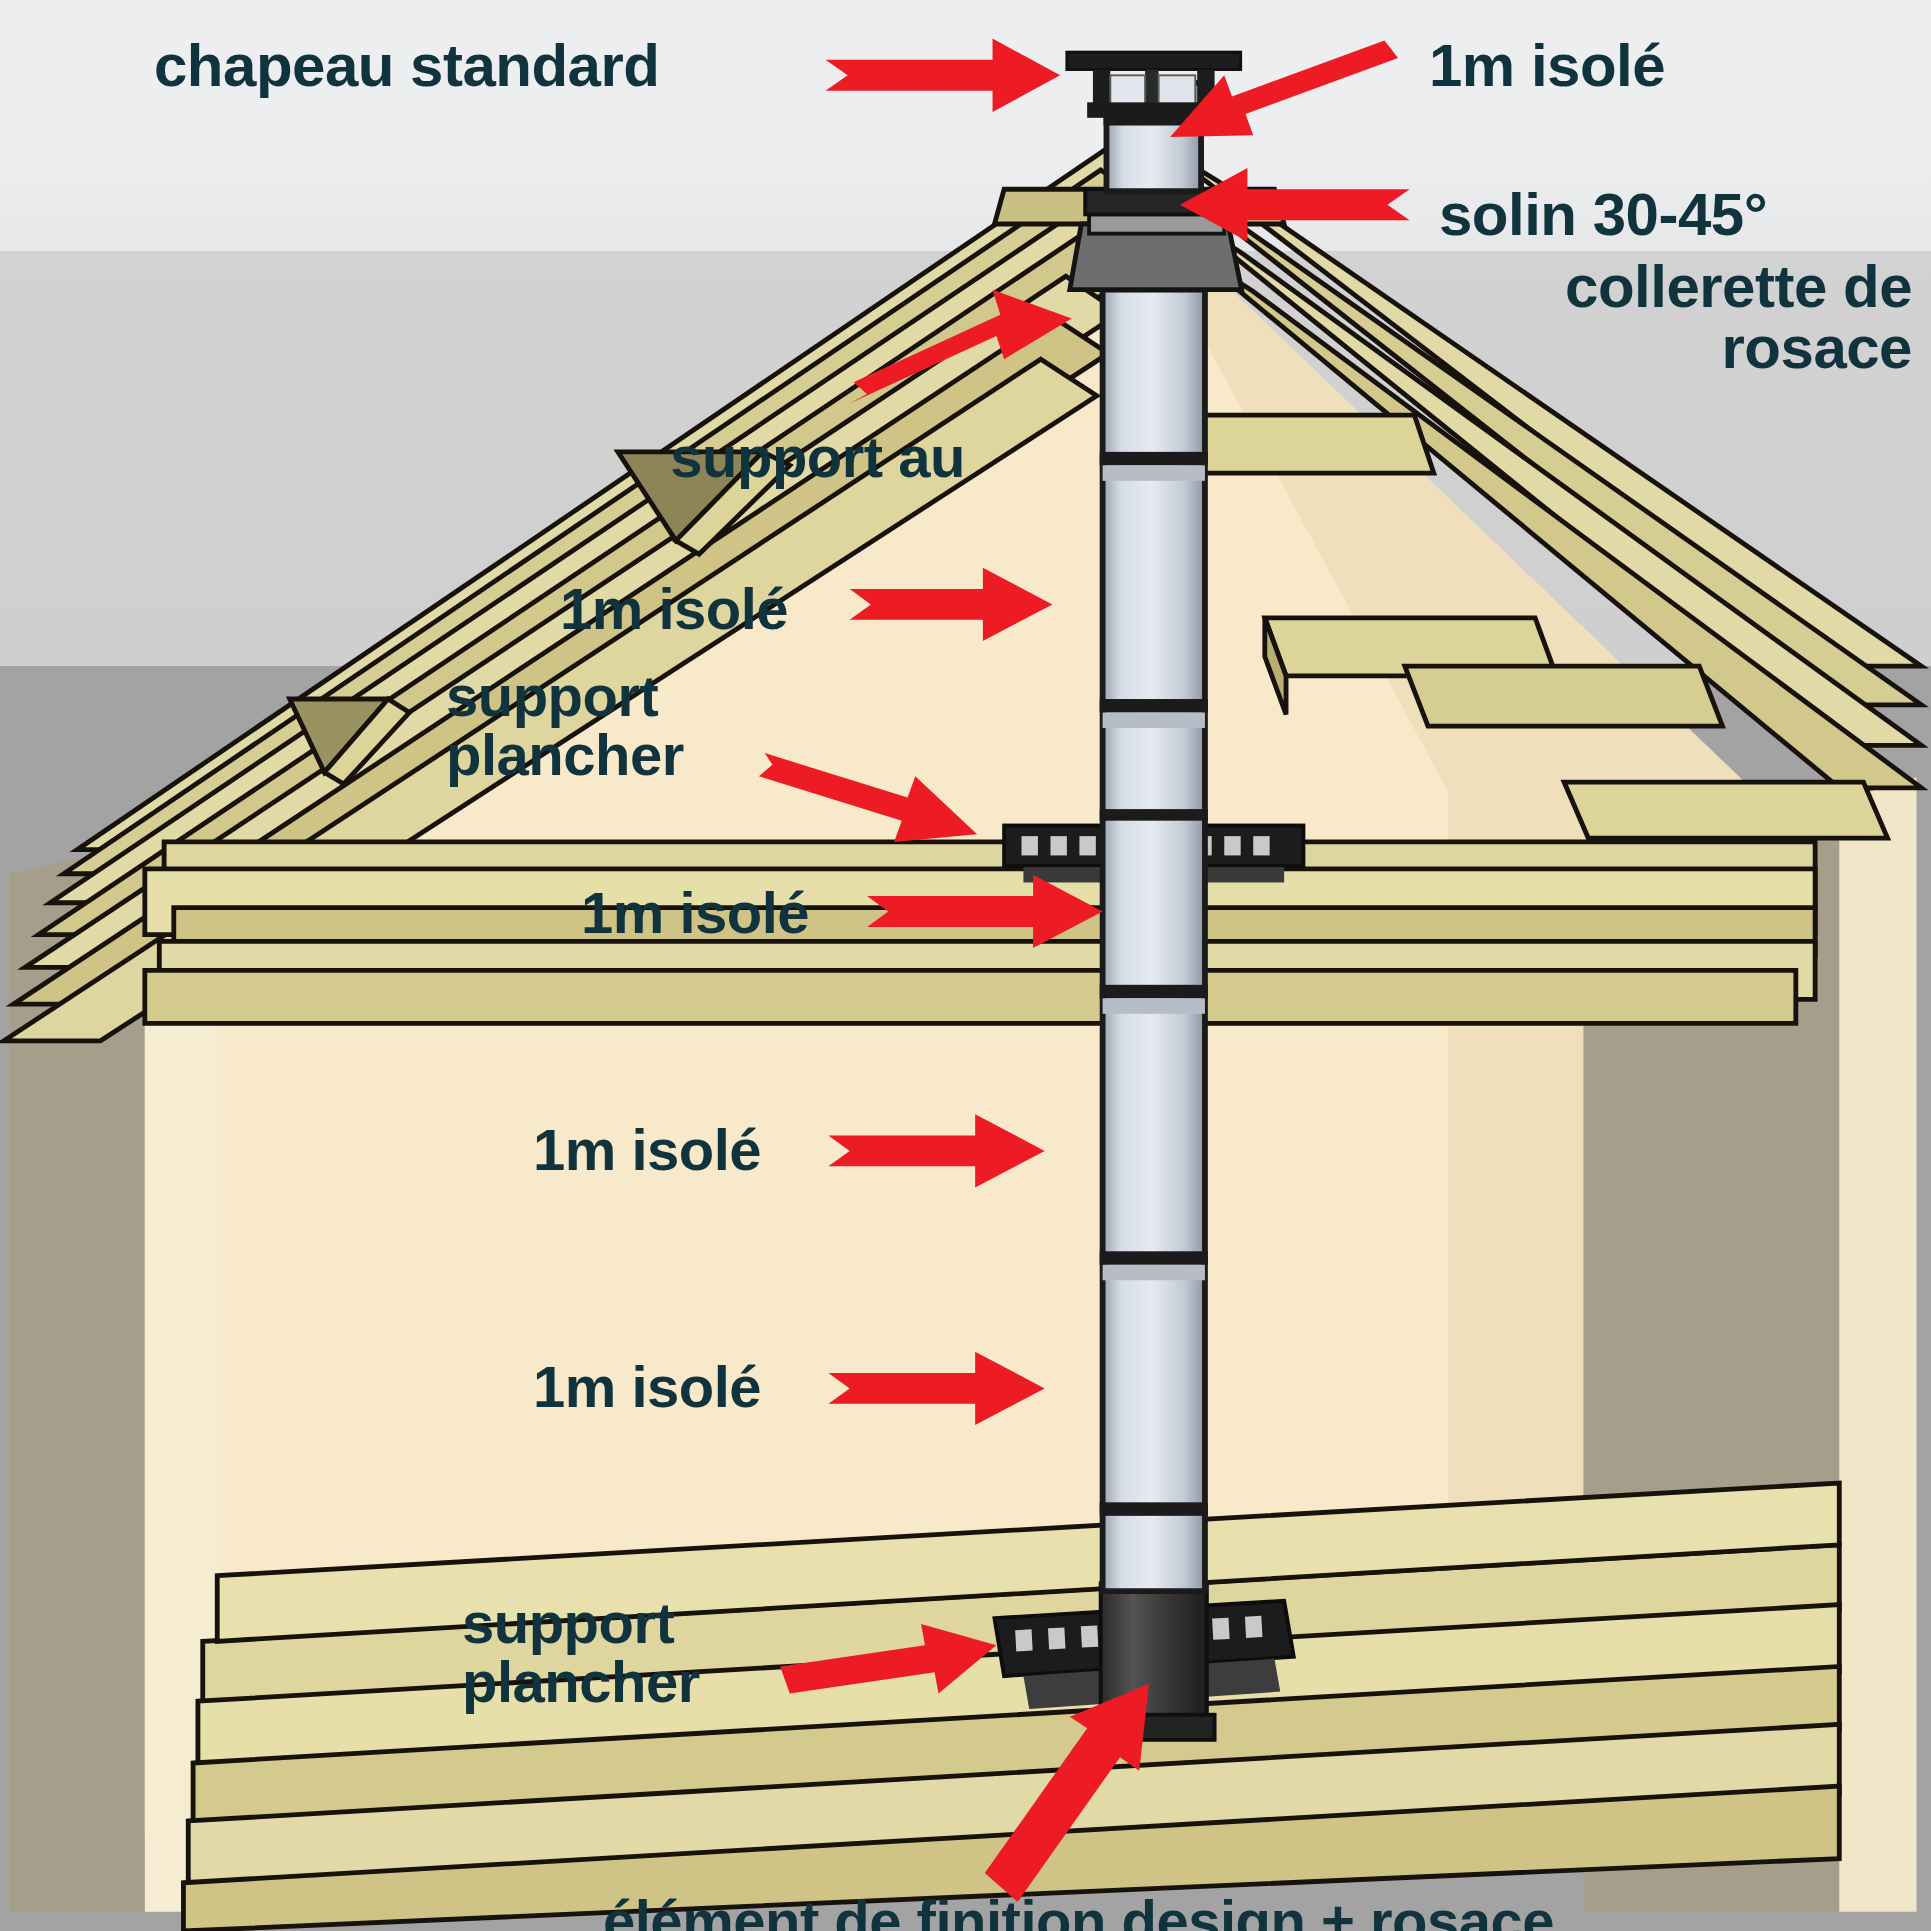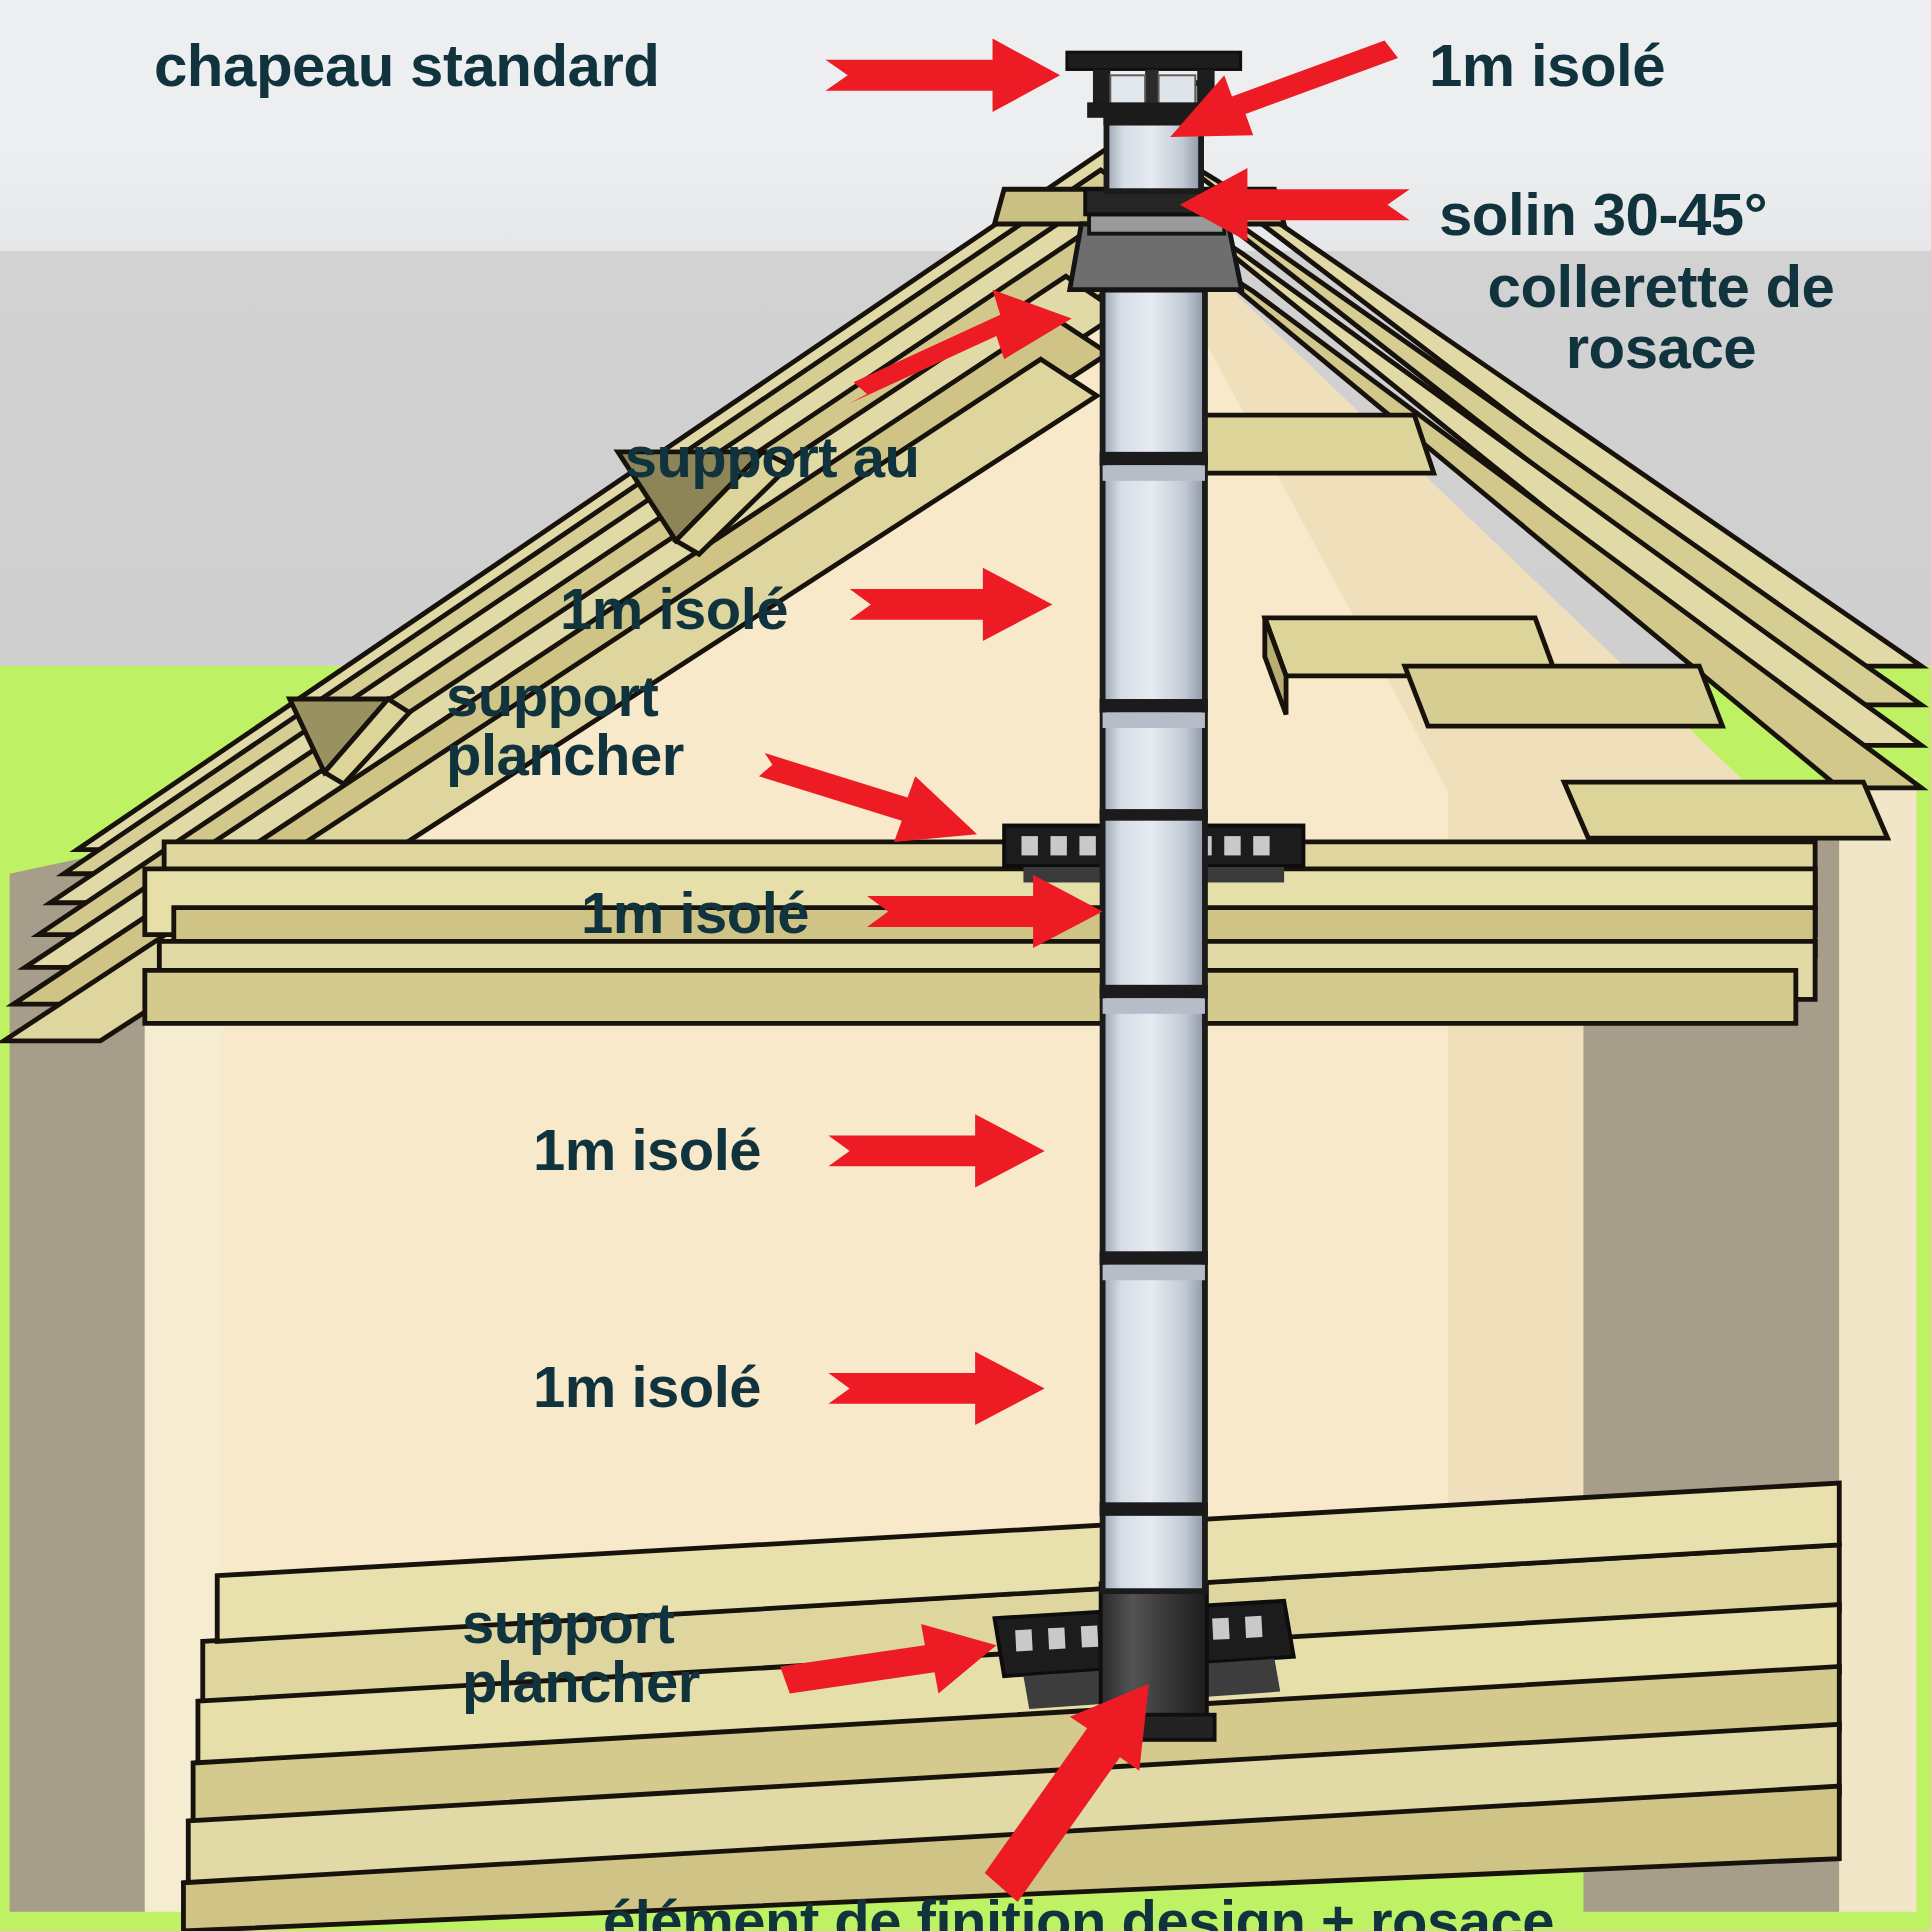--- a/index.html
+++ b/index.html
@@ -1,29 +1,29 @@
 <!DOCTYPE html>
 <html><head>
 <meta charset="utf-8">
 <style>
   html,body{margin:0;padding:0;}
   body{width:1931px;height:1931px;overflow:hidden;font-family:"Liberation Sans",sans-serif;}
-  #stage{position:relative;width:1931px;height:1931px;background:#bef264;overflow:hidden;}
+  #stage{position:relative;width:1931px;height:1931px;background:#a3a3a3;overflow:hidden;}
 
   .sky{position:absolute;left:0;top:0;width:1931px;height:251px;
        background:linear-gradient(180deg,#eceef0 0%,#eceef0 60%,#e6e7e9 100%);}
   .sky2{position:absolute;left:0;top:251px;width:1931px;height:415px;
         background:linear-gradient(180deg,#d2d2d2 0%,#cfcfcf 100%);}
 
   svg.scene{position:absolute;left:0;top:0;width:1931px;height:1931px;}
 
   .lbl{position:absolute;color:#10333d;font-weight:bold;
        font-family:"Liberation Sans",sans-serif;
        letter-spacing:-0.5px;line-height:1.02;white-space:nowrap;}
-  .lbl.c{text-align:center;white-space:normal;}
+  .lbl.c{text-align:right;white-space:normal;}
 </style>
 </head>
 <body>
 
 <div id="stage">
 
   <div class="sky"></div>
   <div class="sky2"></div>
 
   <svg class="scene" viewBox="0 0 2000 2000">

